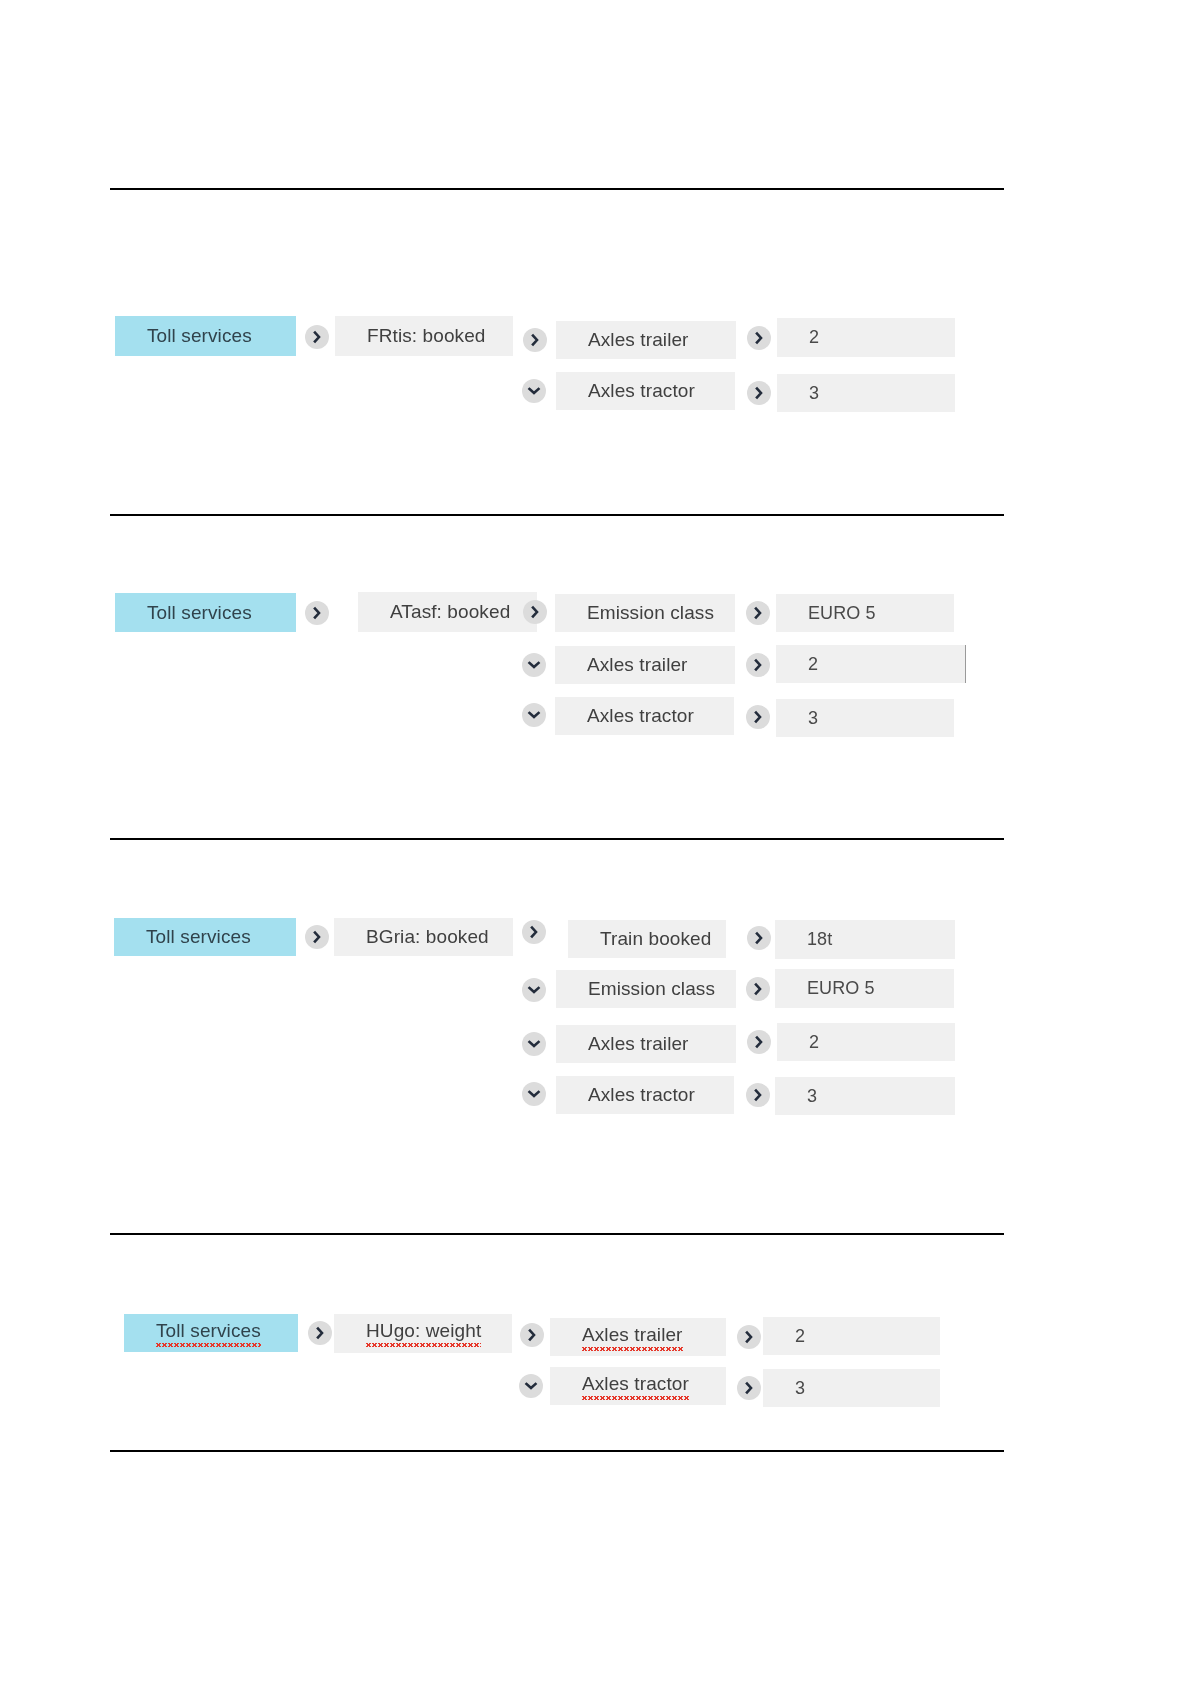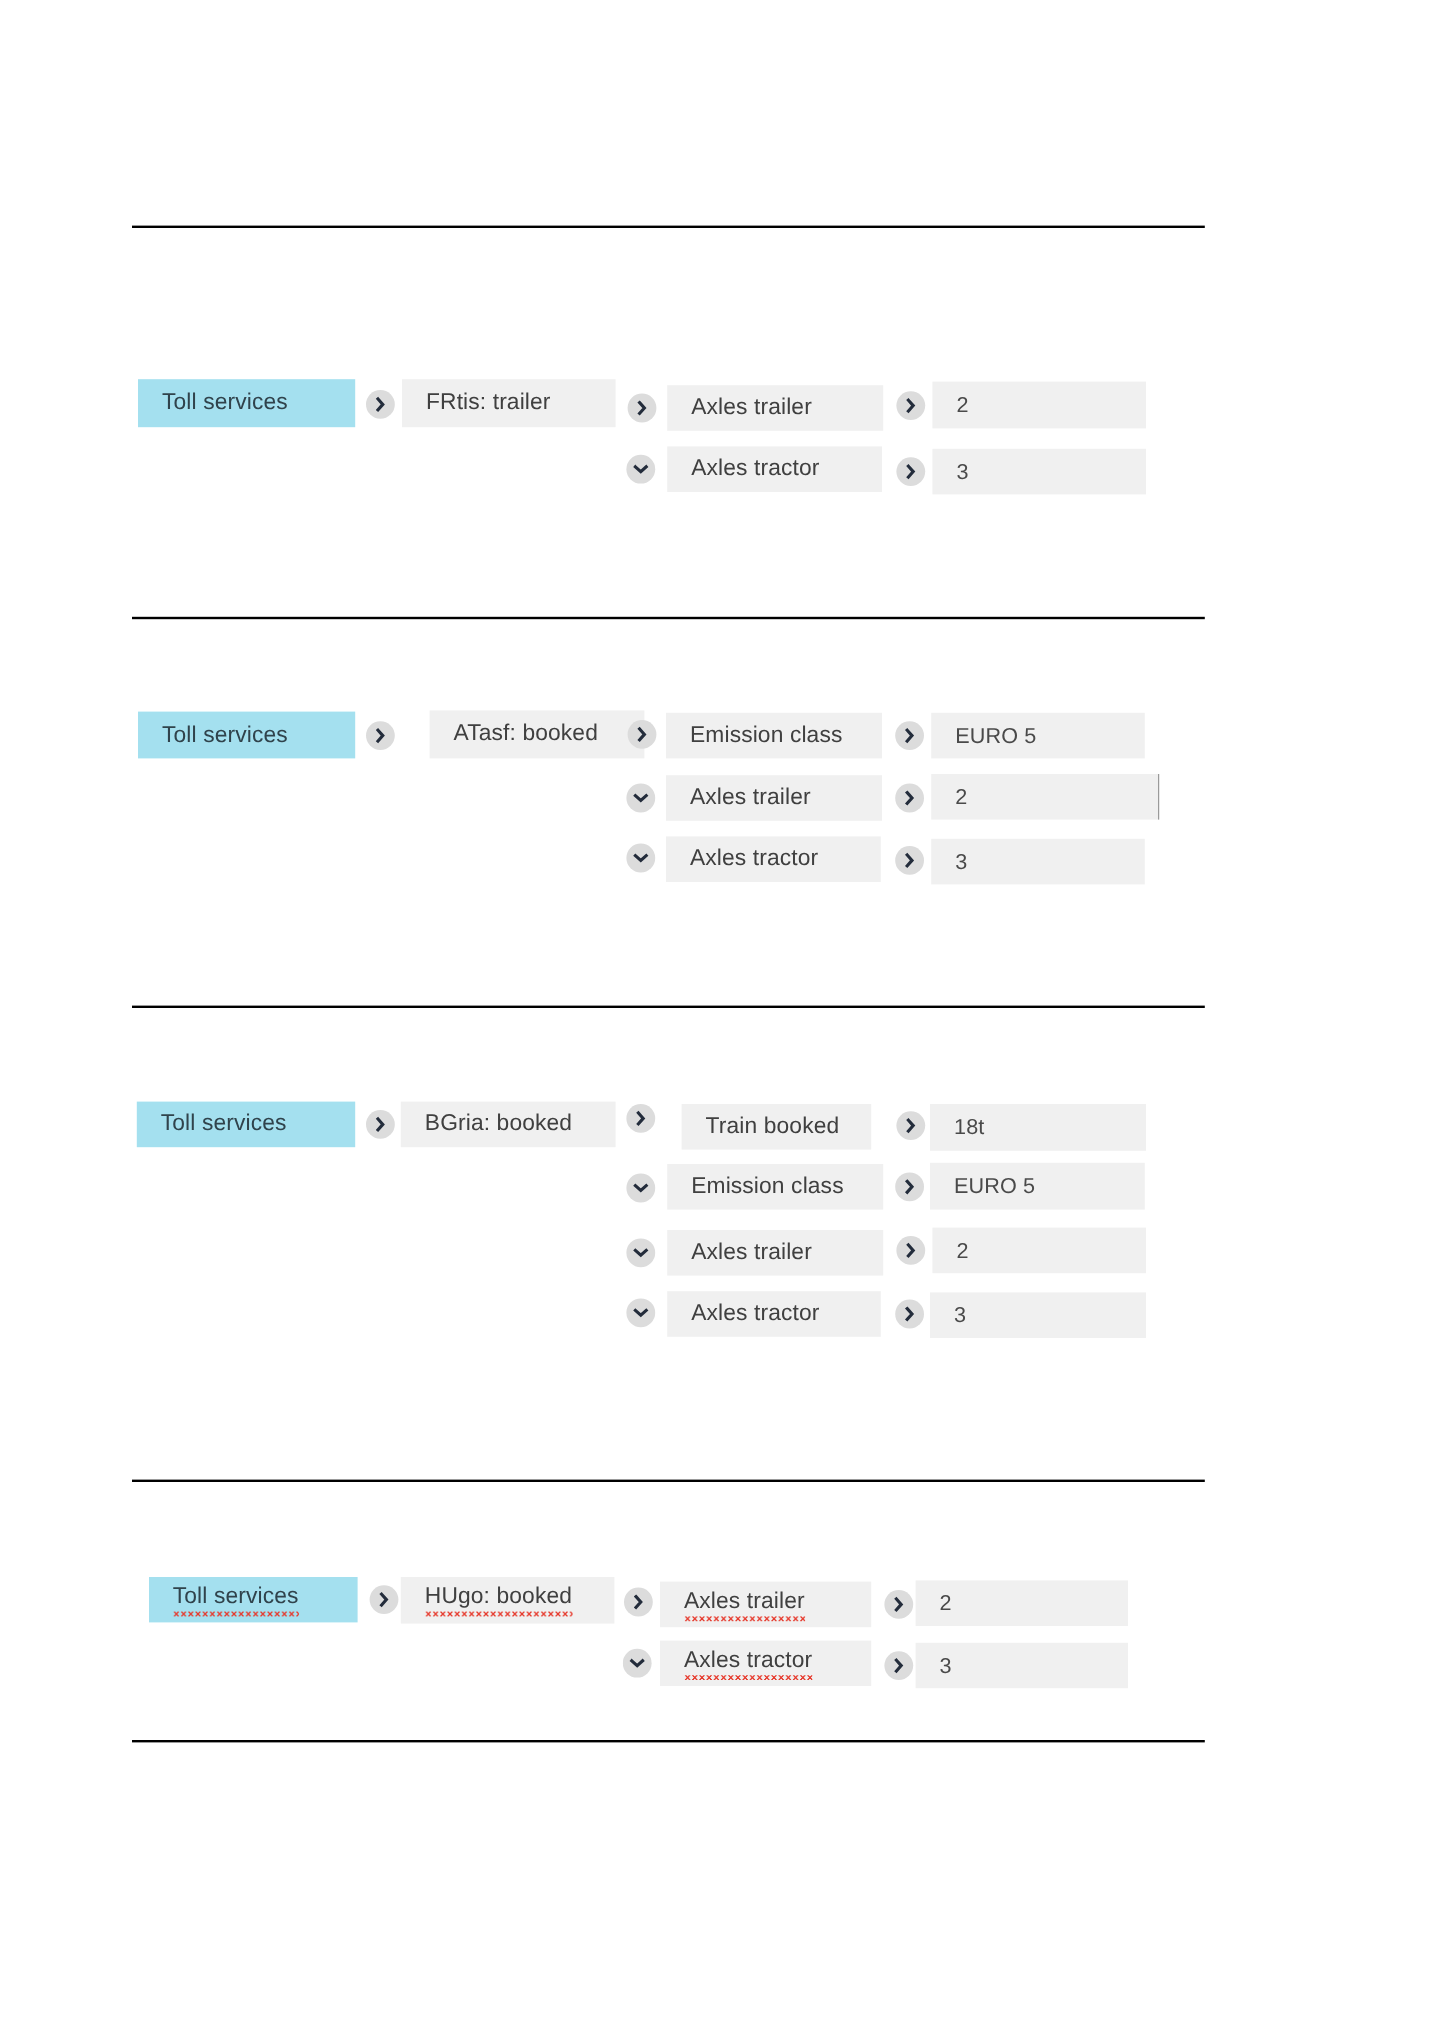--- a/index.html
+++ b/index.html
@@ -39,21 +39,21 @@
   
   .box {
     position: absolute;
     box-sizing: border-box;
     display: flex;
     align-items: center;
     background: #f0f0f0;
     color: #404040;
     font-size: 19px;
     letter-spacing: .1px;
-    padding: 0 20px;
+    padding: 0 32px;
     white-space: nowrap;
   }
   .box.lvl1 {
     background: #a4e0ef;
     color: #30434c;
   }
   .box.val {
     color: #4a4a4a;
     font-size: 18px;
   }
@@ -111,21 +111,21 @@
       <span>Toll services</span>
     </div>
 
     <div class="chev" style="left:305px; top:325px;">
       <svg width="14" height="14" viewBox="0 0 14 14">
           <path d="M5 2.5 L9 7 L5 11.5"></path>
         </svg>
     </div>
 
     <div class="box" style="left:335px; top:316px; width:178px; height:40px;">
-      <span>FRtis: trailer</span>
+      <span>FRtis: booked</span>
     </div>
 
     <div class="chev" style="left:523px; top:328px;">
       <svg width="14" height="14" viewBox="0 0 14 14">
           <path d="M5 2.5 L9 7 L5 11.5"></path>
         </svg>
     </div>
 
     <div class="box" style="left:556px; top:321px; width:180px; height:38px;">
       <span>Axles trailer</span>
@@ -318,21 +318,21 @@
       <span class="underline-wrap">Toll services</span>
     </div>
 
     <div class="chev" style="left:308px; top:1321px;">
       <svg width="14" height="14" viewBox="0 0 14 14">
           <path d="M5 2.5 L9 7 L5 11.5"></path>
         </svg>
     </div>
 
     <div class="box" style="left:334px; top:1314px; width:178px; height:39px;">
-      <span class="underline-wrap">HUgo: booked</span>
+      <span class="underline-wrap">HUgo: weight</span>
     </div>
 
     <div class="chev" style="left:520px; top:1323px;">
       <svg width="14" height="14" viewBox="0 0 14 14">
           <path d="M5 2.5 L9 7 L5 11.5"></path>
         </svg>
     </div>
 
     <div class="box" style="left:550px; top:1318px; width:176px; height:38px;">
       <span class="underline-wrap">Axles trailer</span>

